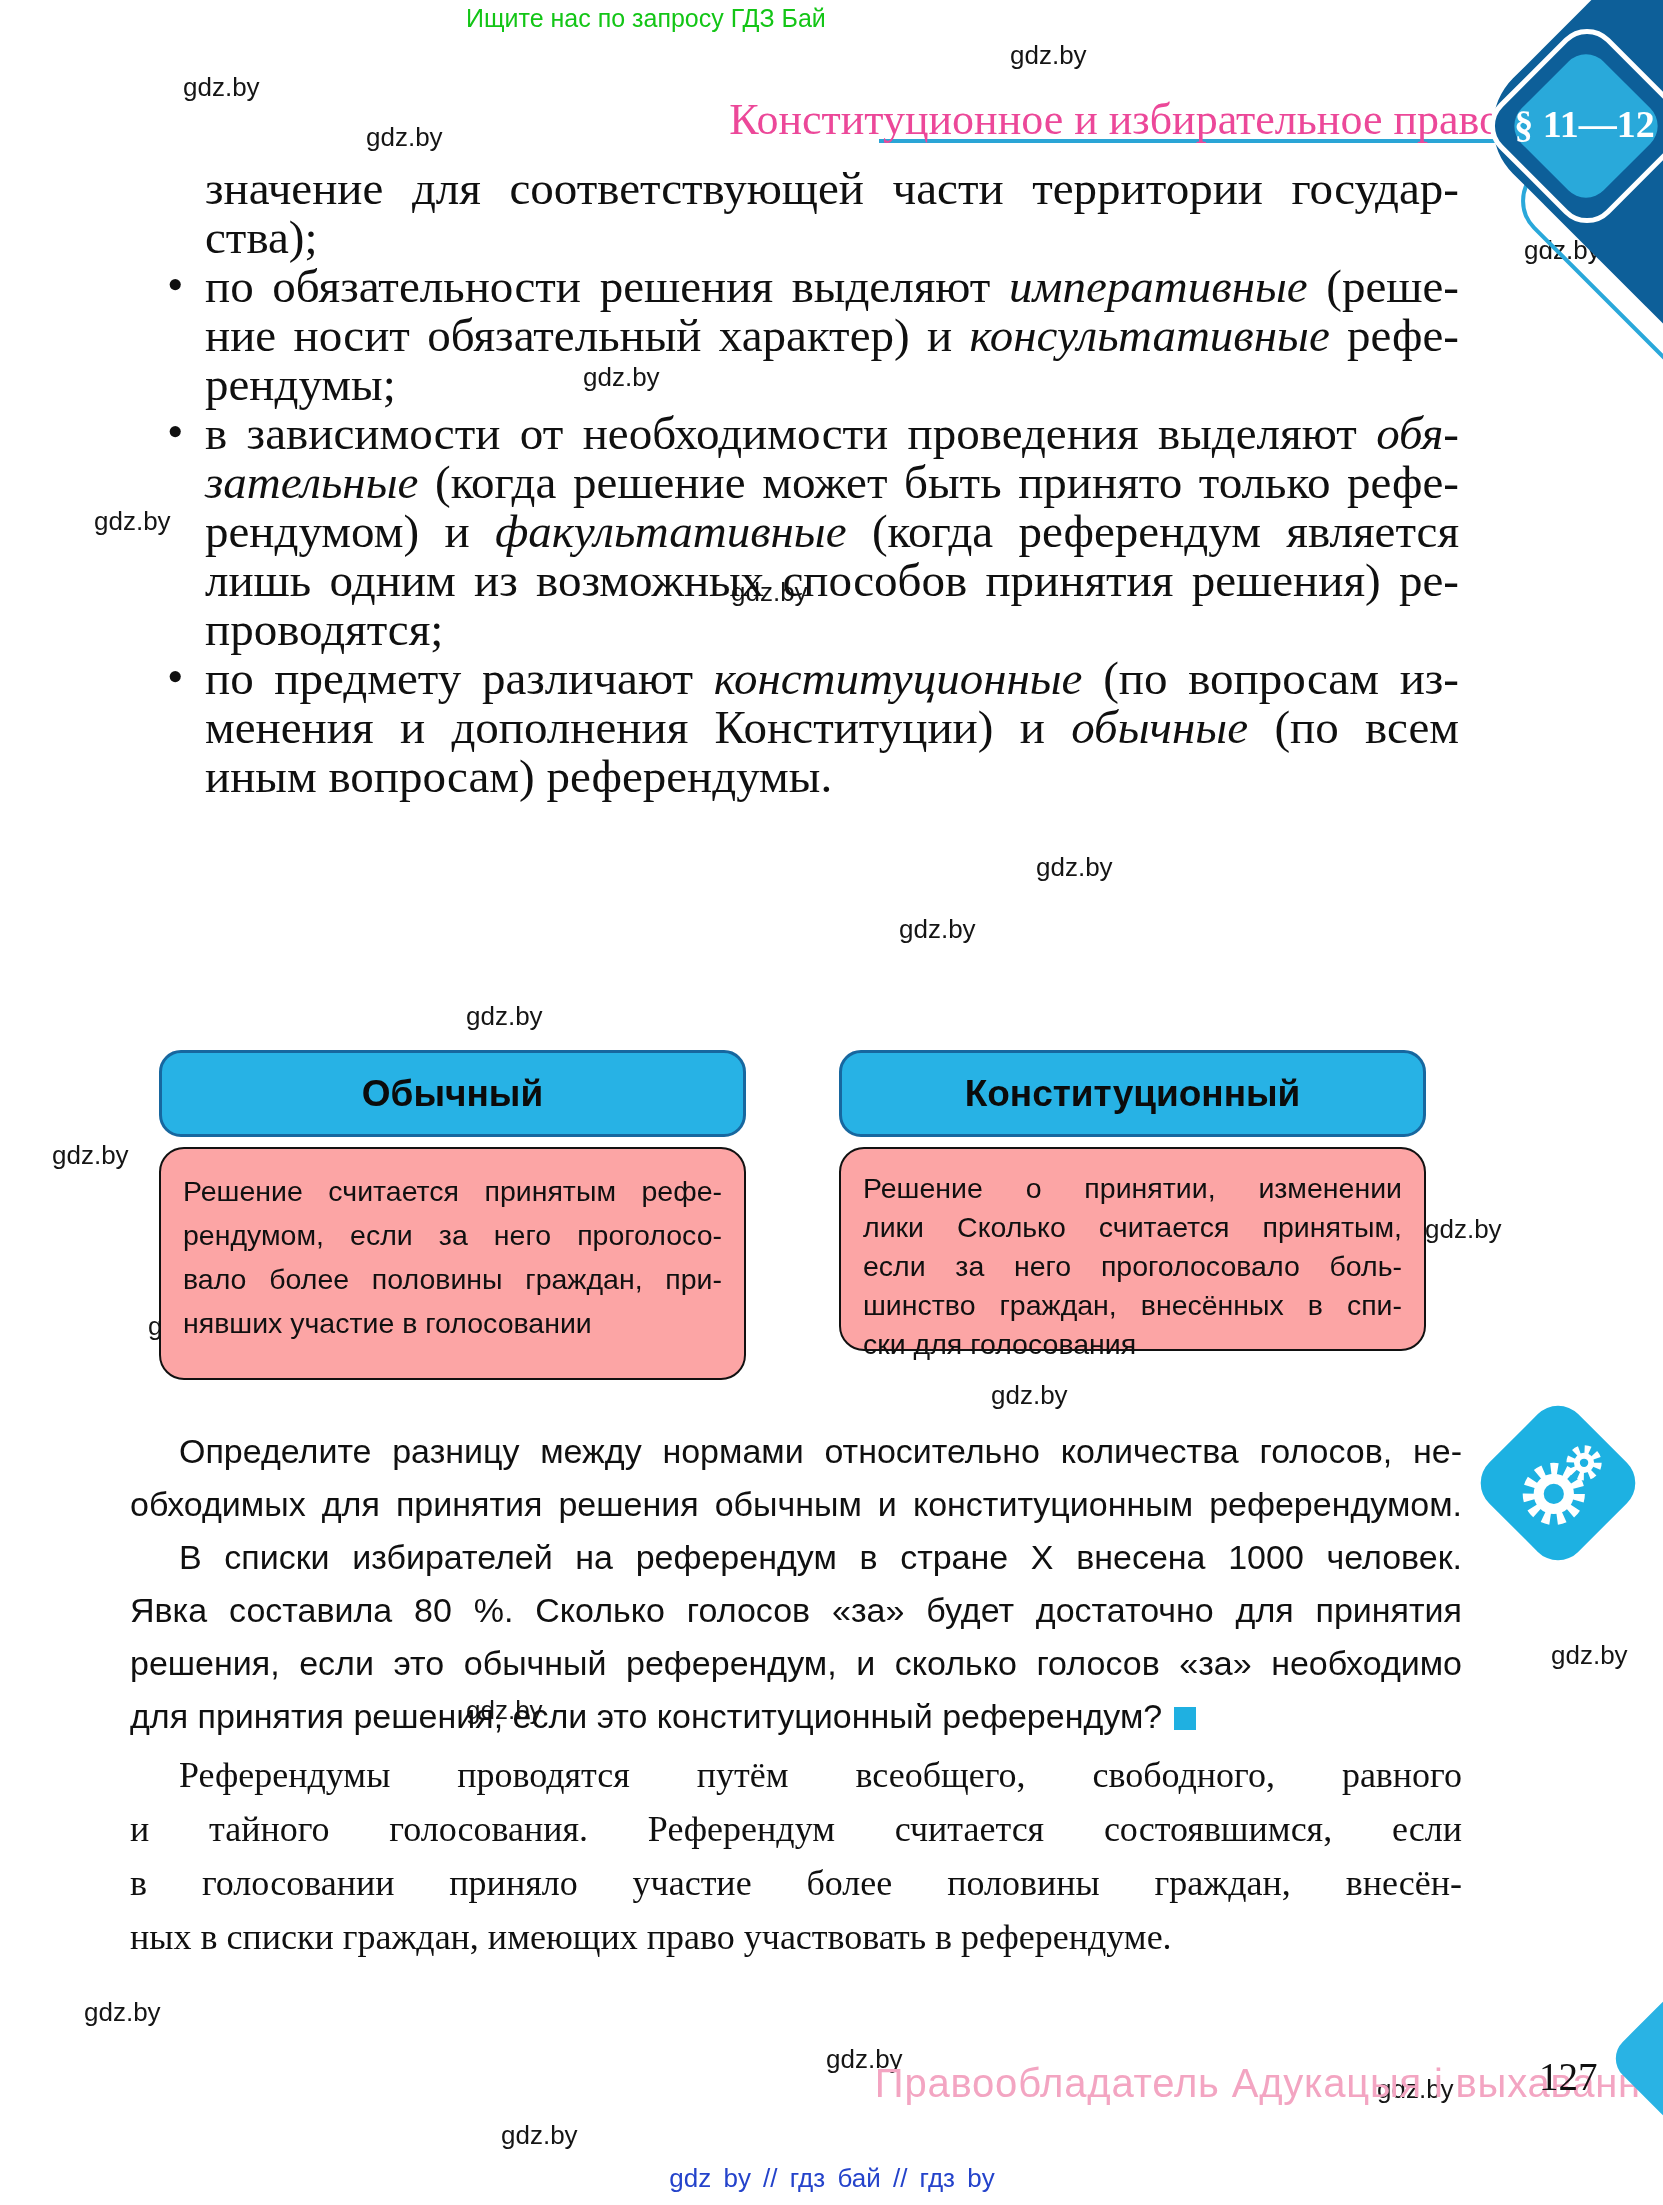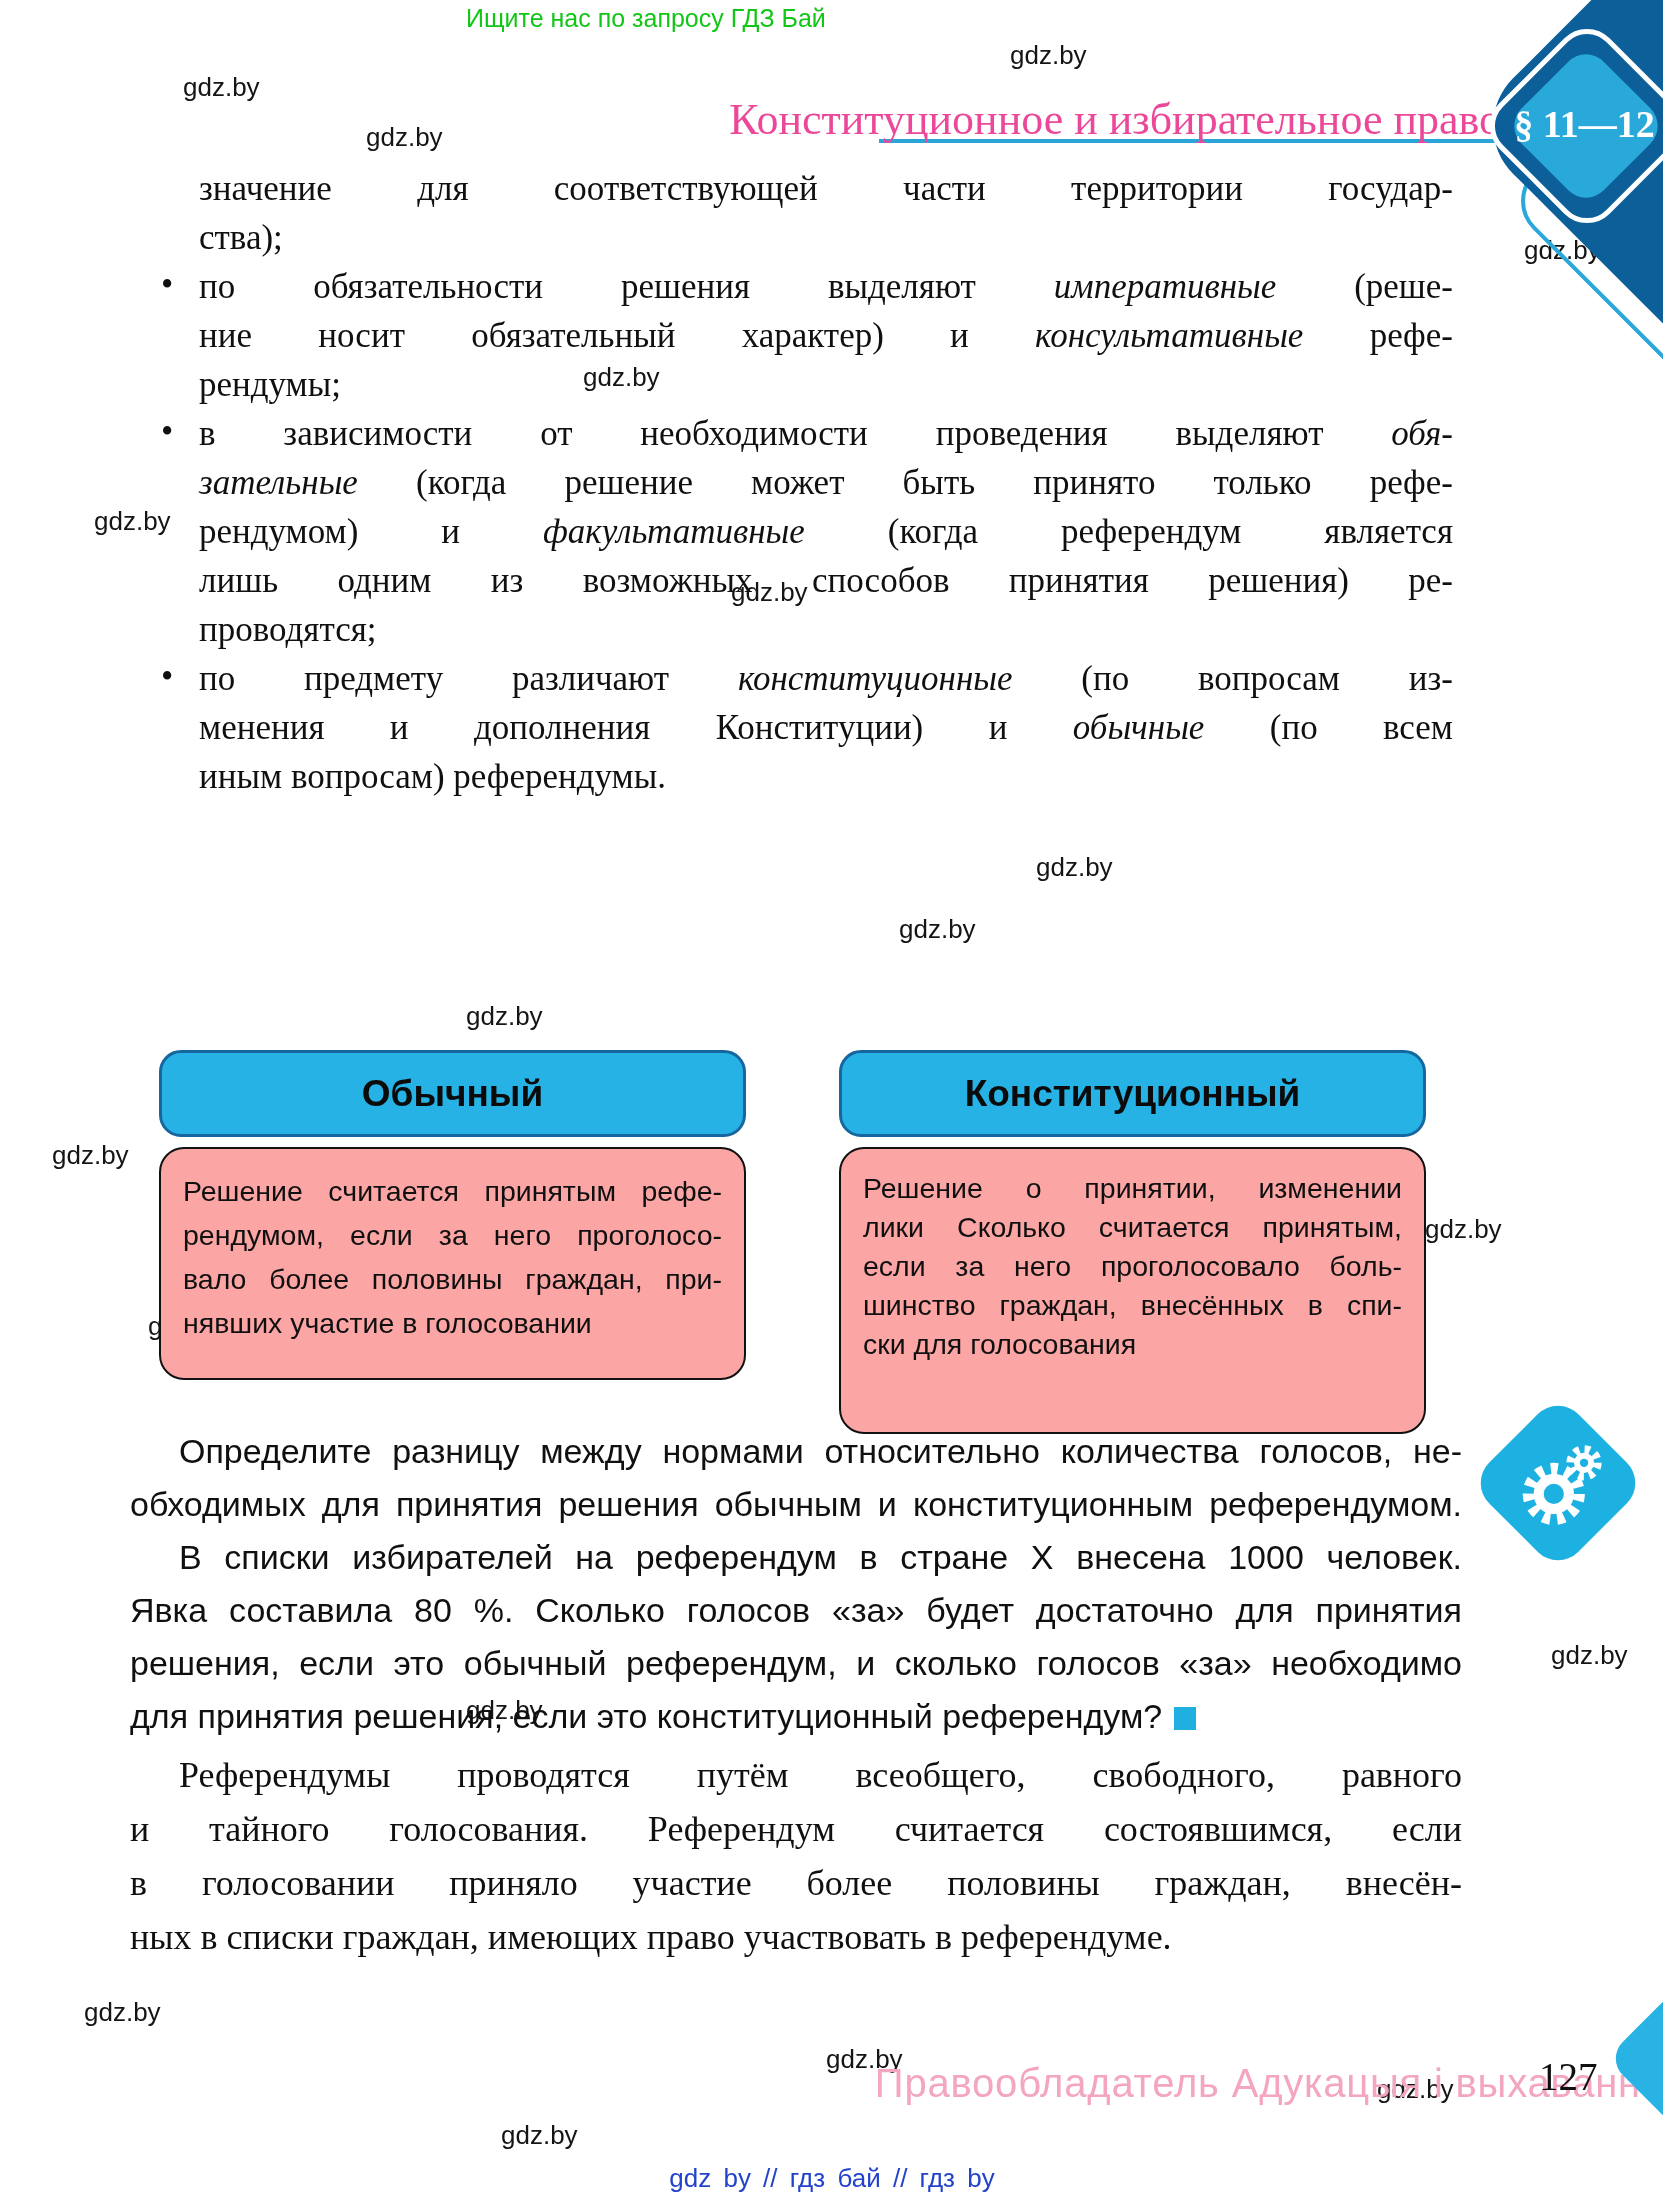--- a/index.html
+++ b/index.html
@@ -14,39 +14,39 @@
   .chapter-rule{position:absolute;left:879px;top:139px;width:627px;height:4.2px;background:#2aa5d6;}
   
   .deco{position:absolute;transform:rotate(45deg);box-sizing:border-box;}
   .deco-cyan-outline{left:1560px;top:67px;width:268px;height:268px;border:4.2px solid #2aa8da;border-radius:40px;}
   .deco-dark{left:1547px;top:-71px;width:394px;height:394px;background:#0d5f99;border-radius:67px;}
   .deco-white-outline{left:1509px;top:48px;width:156px;height:156px;border:5px solid #ffffff;border-radius:32px;}
   .deco-badge{left:1528px;top:68px;width:116px;height:116px;background:#29a9da;border-radius:25px;}
   .badge-label{position:absolute;left:1484px;top:102px;width:201px;text-align:center;
                font:bold 38px "Liberation Serif",serif;color:#ffffff;white-space:nowrap;}
   
-  .bullets{position:absolute;left:124px;top:164px;width:1329px;font-size:35px;line-height:49px;}
+  .bullets{position:absolute;left:130px;top:164px;width:1329px;font-size:47px;line-height:49px;}
   .bullet-item{position:relative;padding-left:75px;}
   .bullet-dot{position:absolute;left:37px;top:-1.7px;}
   .tline{text-align:justify;text-align-last:justify;}
   .tline.last{text-align-last:left;}
   .tline.indent{text-indent:49px;}
   
   .banner{position:absolute;left:155px;top:950px;width:1270px;height:91px;background:#0f5f9d;
           border-radius:25px;display:flex;align-items:center;justify-content:center;}
   .banner-title{color:#ffffff;font:bold 44px "Liberation Sans",sans-serif;}
   .col-title{position:absolute;top:1050px;height:87px;background:#27b2e5;border:3.4px solid #17679f;
              border-radius:22px;display:flex;align-items:center;justify-content:center;box-sizing:border-box;
              font:bold 37px "Liberation Sans",sans-serif;color:#0b0b0b;}
   .col-title.left{left:159px;width:587px;}
   .col-title.right{left:839px;width:587px;}
   .text-box{position:absolute;top:1147px;background:#fca5a5;border:2.5px solid #111111;border-radius:25px;
             box-sizing:border-box;font-family:"Liberation Sans",sans-serif;font-size:28.5px;padding:20px 22px 0 22px;}
   .text-box.left{left:159px;width:587px;height:233px;line-height:44px;}
-  .text-box.right{left:839px;width:587px;height:287px;line-height:39px;}
+  .text-box.right{left:839px;width:587px;height:204px;line-height:39px;}
   
   .task{position:absolute;left:130px;top:1425px;width:1332px;
         font-family:"Liberation Sans",sans-serif;font-size:34px;line-height:53px;}
   .cyan-square{display:inline-block;width:22.6px;height:22.6px;background:#1fb0e1;margin-left:11.7px;vertical-align:-1.7px;}
   .closing{position:absolute;left:130px;top:1748px;width:1332px;font-size:36px;line-height:54px;}
   
   .gear-diamond{position:absolute;left:1495px;top:1420px;width:126px;height:126px;background:#1db1e2;
                 border-radius:28.5px;transform:rotate(45deg);}
   .gear-svg{position:absolute;left:1495px;top:1420px;width:126px;height:126px;}
   

